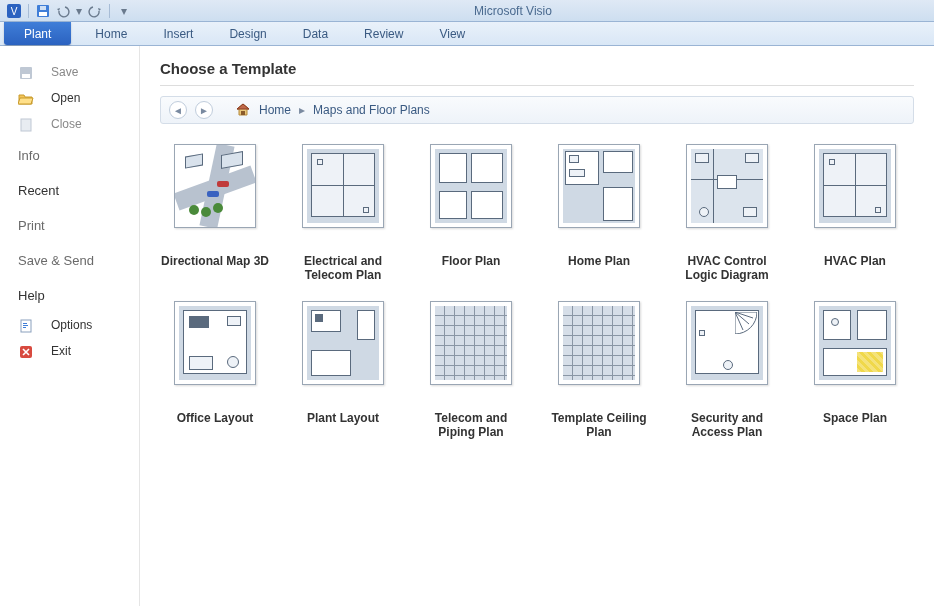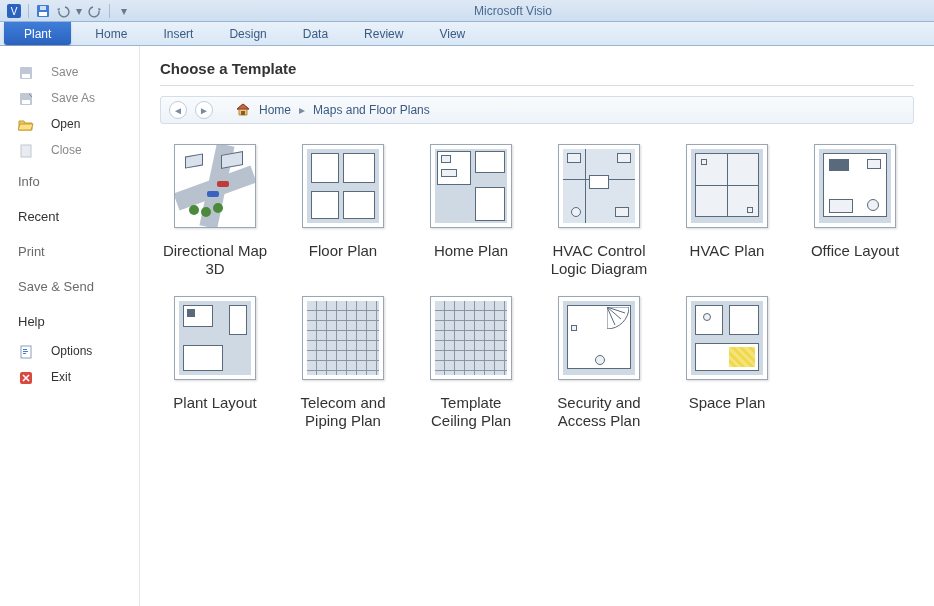--- a/index.html
+++ b/index.html
@@ -41,21 +41,21 @@
 .bc-link { color: #3a5a82; cursor: pointer; }
 .bc-sep { color: #7a8aa0; }
 
 .templates { display: flex; flex-wrap: wrap; gap: 12px 18px; }
 .tmpl { width: 110px; display: flex; flex-direction: column; align-items: center; text-align: center; cursor: pointer; }
 .tmpl .thumb-wrap { width: 96px; height: 96px; padding: 6px; border: 1px solid transparent; border-radius: 3px; display: flex; align-items: center; justify-content: center; }
 .tmpl.selected .thumb-wrap { background: linear-gradient(to bottom, #ffe89e, #ffd34e); border-color: #e6b400; box-shadow: inset 0 0 0 1px #fff3c2; padding: 5px; width: 112px; height: 112px; }
 .tmpl.selected { width: 120px; }
 .thumb { width: 84px; height: 84px; border: 1px solid #9aa6b4; background: #fff; box-shadow: 1px 1px 2px rgba(0,0,0,.15); position: relative; overflow: hidden; }
 .tmpl.selected .thumb { width: 98px; height: 98px; }
-.tmpl .label { margin-top: 8px; font-size: 15px; color: #333; line-height: 1.2; min-height: 26px; }
+.tmpl .label { margin-top: 20px; font-size: 12px; color: #333; line-height: 1.2; min-height: 26px; font-weight: bold; }
 
 
 .plan-bg { position: absolute; inset: 4px; background: #cfd9e4; }
 .plan-grid { position: absolute; inset: 4px; background:
   repeating-linear-gradient(to right, transparent 0 9px, #8a96a5 9px 10px),
   repeating-linear-gradient(to bottom, transparent 0 9px, #8a96a5 9px 10px),
   #d6dee8; }
 .plan-lines { position: absolute; inset: 4px; background: #dce4ed; }
 .plan-lines::before, .plan-lines::after { content:""; position:absolute; background:#5a6a7d; }
 .plan-lines::before { left:30%; top:0; width:1px; height:100%; }
@@ -122,30 +122,20 @@
   <div class="sidebar">
     <div class="side-item">
       <span class="side-icon">
           <svg width="14" height="14">
             <rect x="1" y="1" width="12" height="12" fill="#bfc8d4" rx="1"></rect>
             <rect x="3" y="8" width="8" height="4" fill="#fff"></rect>
           </svg>
         </span>
       <span>Save</span>
     </div>
-    <div class="side-item">
-      <span class="side-icon">
-          <svg width="14" height="14">
-            <rect x="1" y="1" width="12" height="12" fill="#bfc8d4" rx="1"></rect>
-            <rect x="3" y="8" width="8" height="4" fill="#fff"></rect>
-            <path d="M10 2 l3 3" stroke="#888" stroke-width="1"></path>
-          </svg>
-        </span>
-      <span>Save As</span>
-    </div>
     <div class="side-item enabled">
       <span class="side-icon">
           <svg width="16" height="14">
             <path d="M1 3 h5 l1 2 h7 v7 h-13 z" fill="#f4c55a" stroke="#c89a2a"></path>
             <path d="M2 6 h13 l-2 6 h-13 z" fill="#ffe08a" stroke="#c89a2a"></path>
           </svg>
         </span>
       <span>Open</span>
     </div>
     <div class="side-item">
@@ -231,20 +221,33 @@
                 <div class="car" style="right:30px;top:40px;background:#3a62c0;"></div>
               </div>
             </div>
           </div>
           <div class="label">Directional Map 3D</div>
         </div>
         <div class="tmpl">
           <div class="thumb-wrap">
             <div class="thumb">
               <div class="plan-bg"></div>
+              <div class="box" style="left:8px;top:8px;width:64px;height:64px;background:#eef2f7;"></div>
+              <div style="position:absolute;left:8px;top:40px;width:64px;height:1px;background:#5a6a7d;"></div>
+              <div style="position:absolute;left:40px;top:8px;width:1px;height:64px;background:#5a6a7d;"></div>
+              <div class="box" style="left:14px;top:14px;width:6px;height:6px;"></div>
+              <div class="box" style="right:14px;bottom:14px;width:6px;height:6px;"></div>
+            </div>
+          </div>
+          <div class="label">Electrical and Telecom Plan</div>
+        </div>
+        <div class="tmpl">
+          <div class="thumb-wrap">
+            <div class="thumb">
+              <div class="plan-bg"></div>
               <div class="box" style="left:8px;top:8px;width:28px;height:30px;background:#fff;"></div>
               <div class="box" style="right:8px;top:8px;width:32px;height:30px;background:#fff;"></div>
               <div class="box" style="left:8px;bottom:8px;width:28px;height:28px;background:#fff;"></div>
               <div class="box" style="right:8px;bottom:8px;width:32px;height:28px;background:#fff;"></div>
             </div>
           </div>
           <div class="label">Floor Plan</div>
         </div>
         <div class="tmpl">
           <div class="thumb-wrap">

